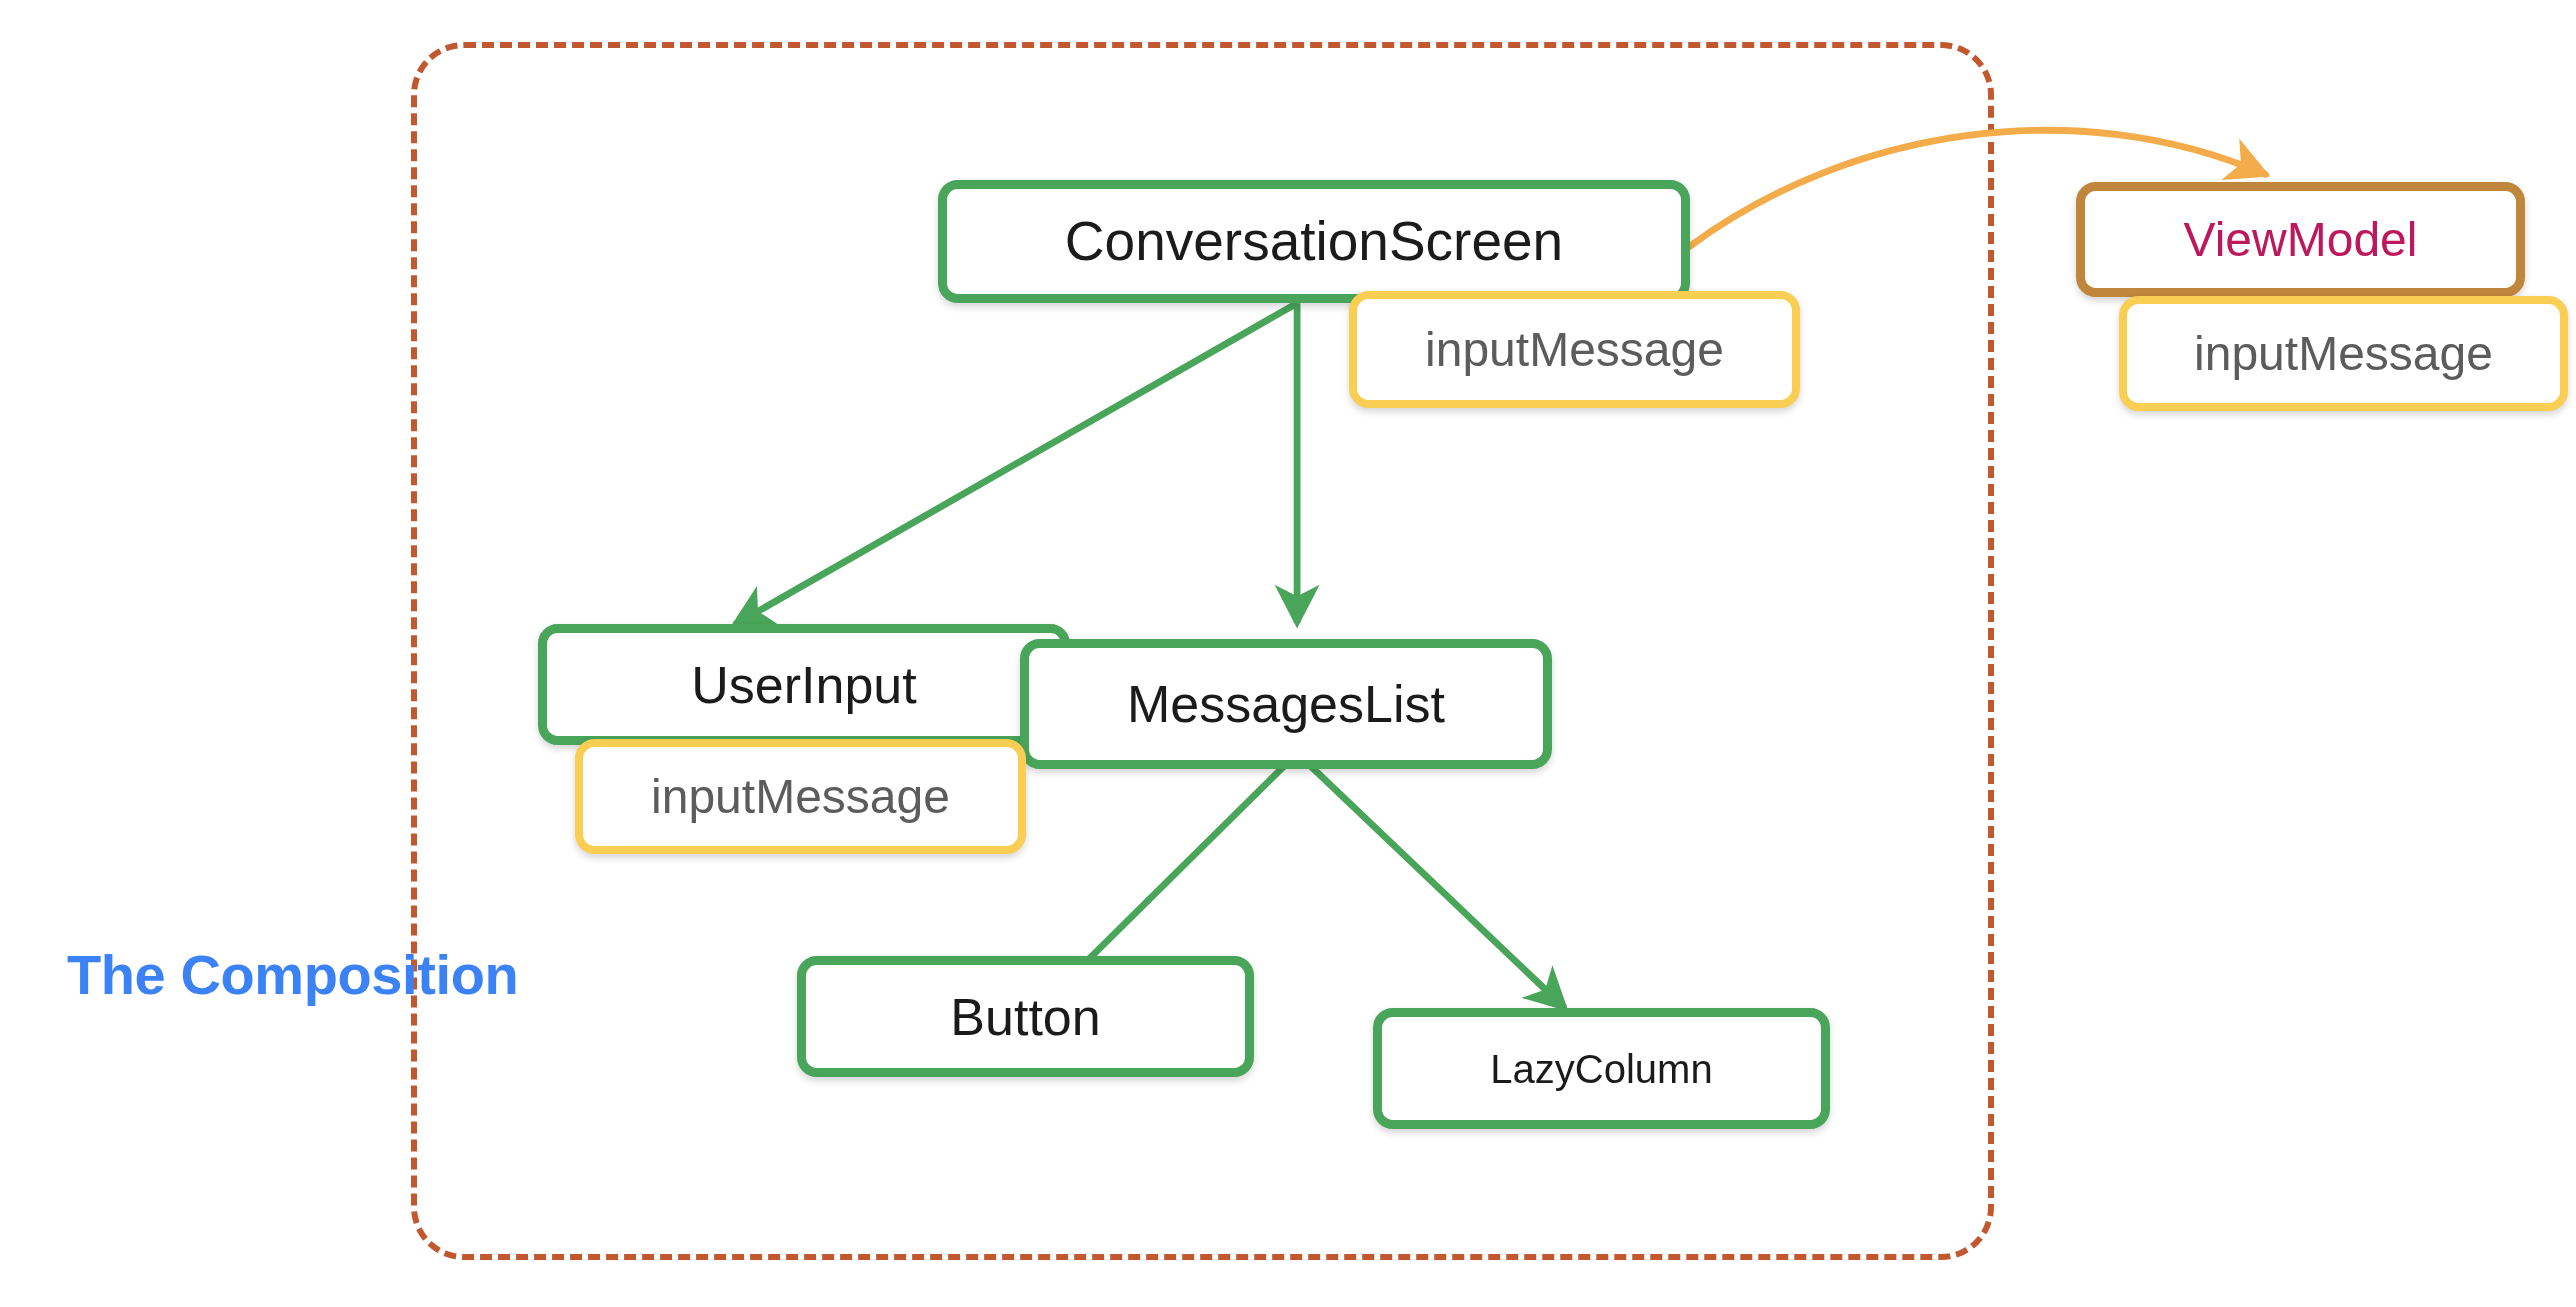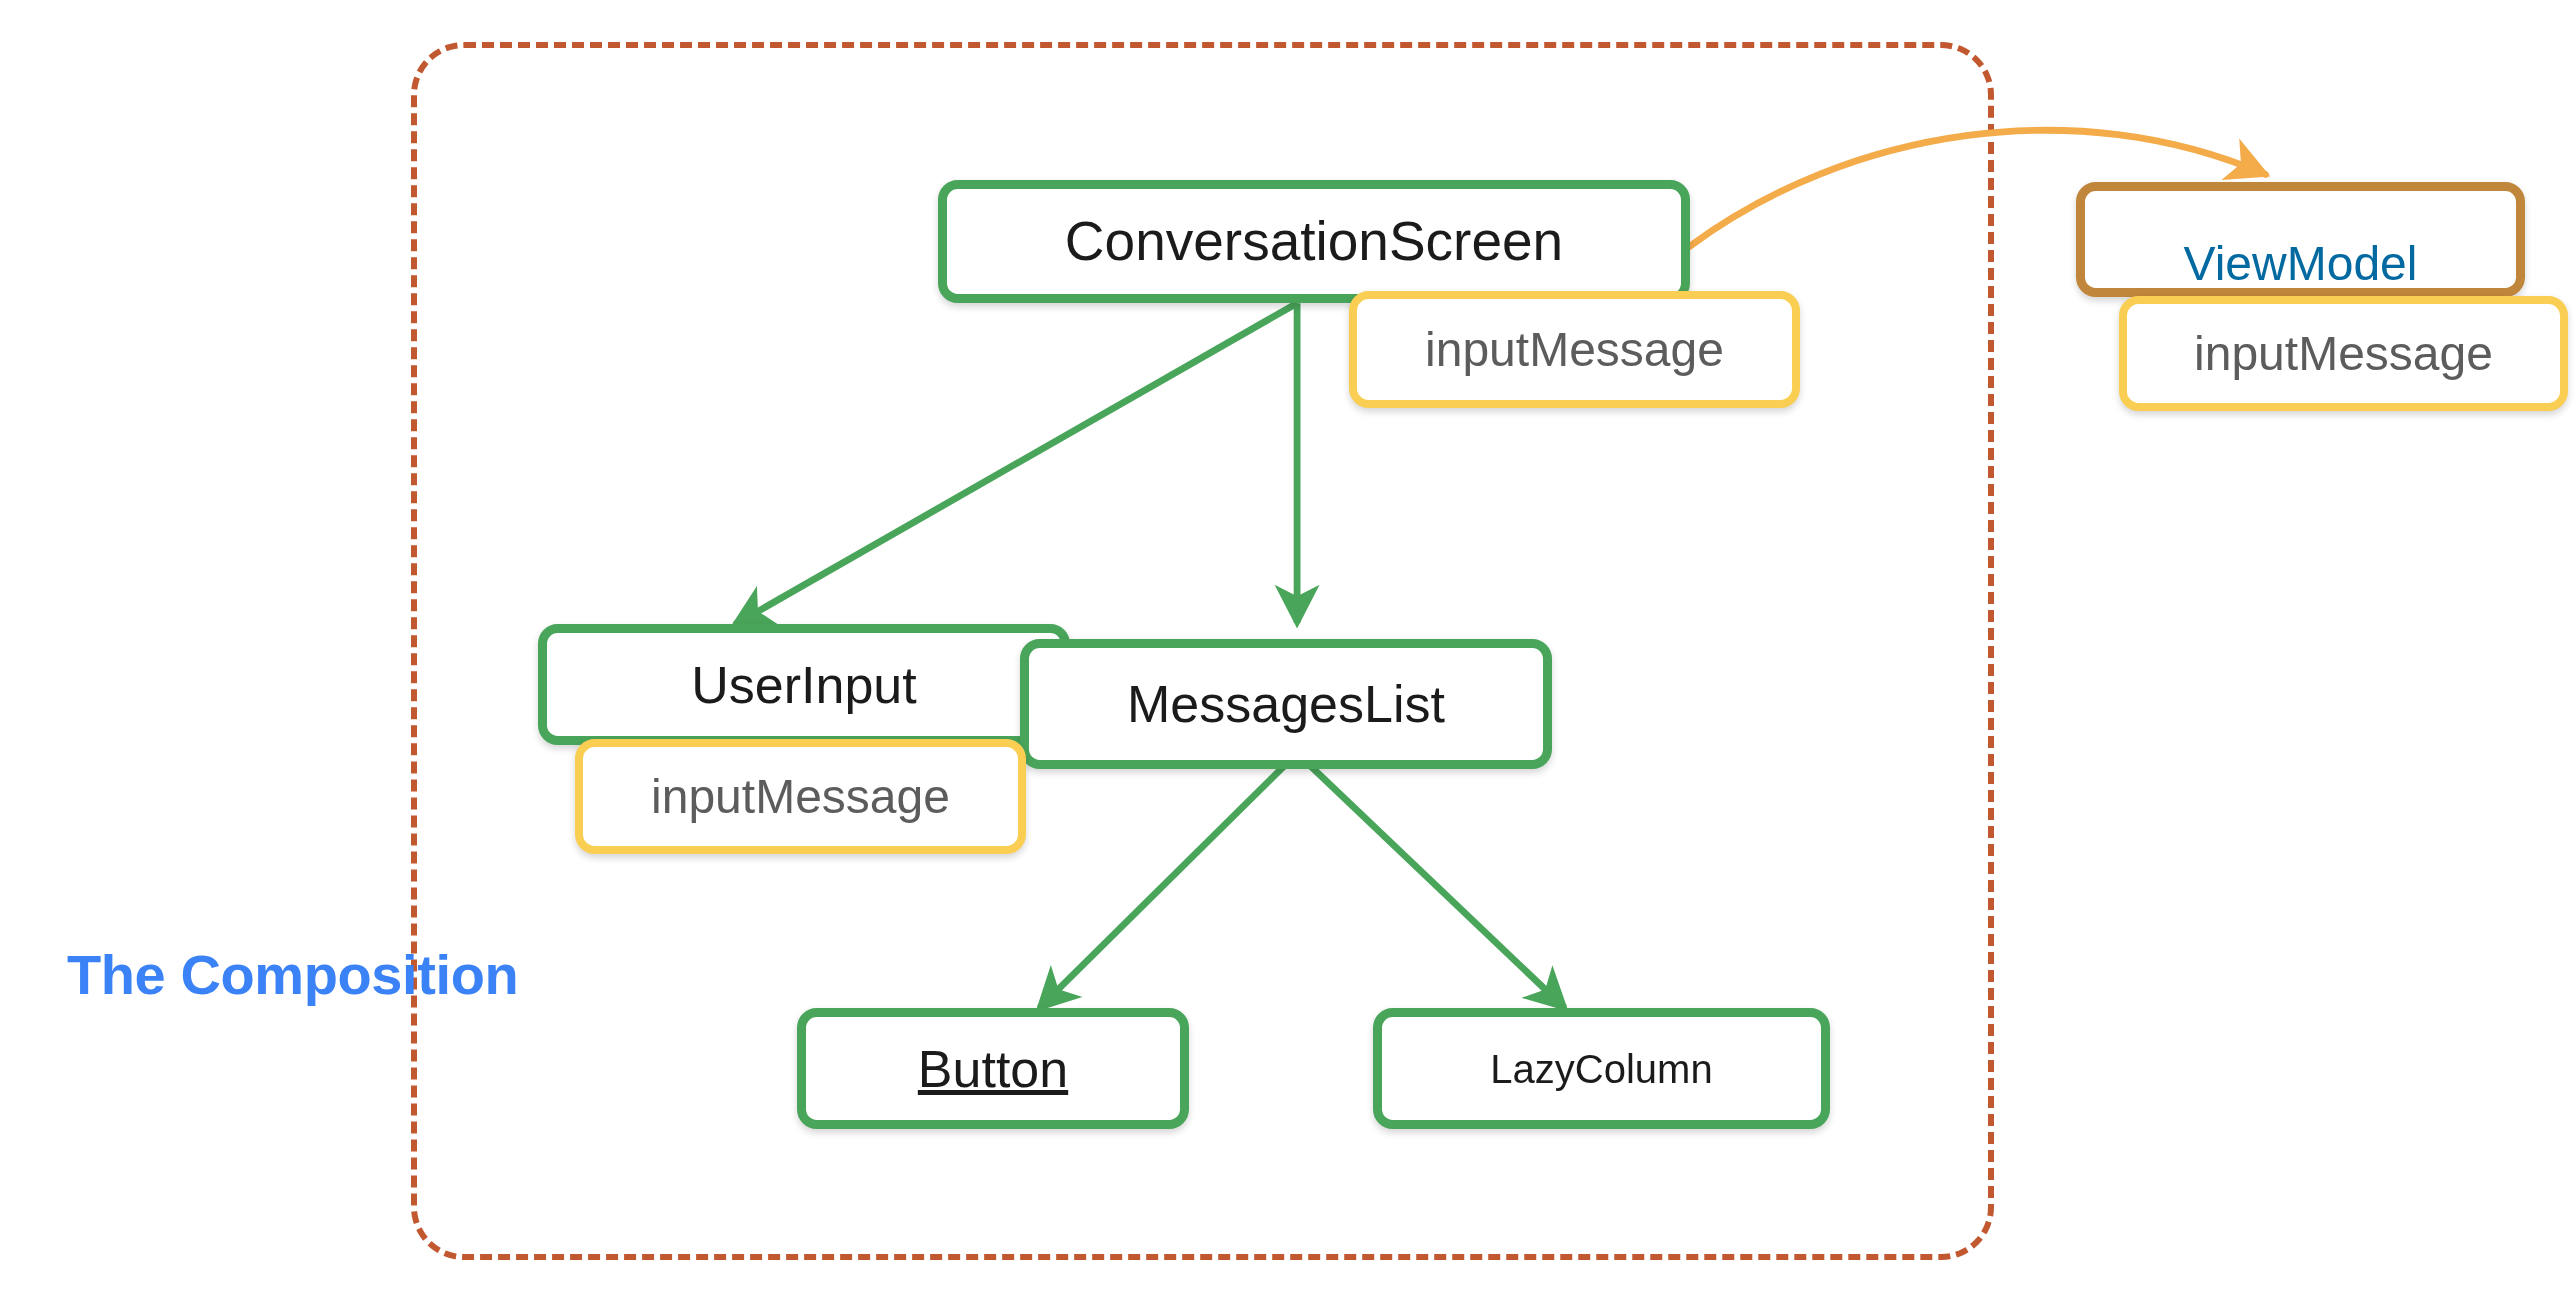--- a/index.html
+++ b/index.html
@@ -57,22 +57,21 @@
   }
 
   .node.composable {
     border-color: #49a55a;
     border-width: 9.8px;
     color: #1b1b1b;
   }
   .node.viewmodel {
     border-color: #c0873c;
     border-width: 9.8px;
-    color: #0369a1;
-    align-items: flex-end;
+    color: #be185d;
   }
   .node.state {
     border-color: #f9ce52;
     border-width: 8.3px;
     color: #5c5c5c;
     margin-left: 43px;
   }
 
   
   #arrows {
@@ -133,21 +132,21 @@
   </div>
 
   <div class="node state" style="left:532px; top:739px; width:451px; height:115px; z-index:7;">
     <span class="node-label" style="font-size:48px;">inputMessage</span>
   </div>
 
   <div class="node composable" style="left:1020px; top:623px; width:532px; height:130px; z-index:5;margin-top:16px;">
     <span class="node-label" style="font-size:52px;">MessagesList</span>
   </div>
 
-  <div class="node composable" style="left:797px; top:1008px; width:392px; height:121px; z-index:5;text-decoration:underline;">
+  <div class="node composable" style="left:797px; top:956px; width:457px; height:121px; z-index:5;">
     <span class="node-label" style="font-size:52px;">Button</span>
   </div>
 
   <div class="node composable" style="left:1373px; top:1008px; width:457px; height:121px; z-index:5;">
     <span class="node-label" style="font-size:40px;">LazyColumn</span>
   </div>
 
   <div class="composition-label" style="left:67px; top:947px; font-size:56px; color:#3b82f6; z-index:9;">The Composition</div>
 
 </div>

